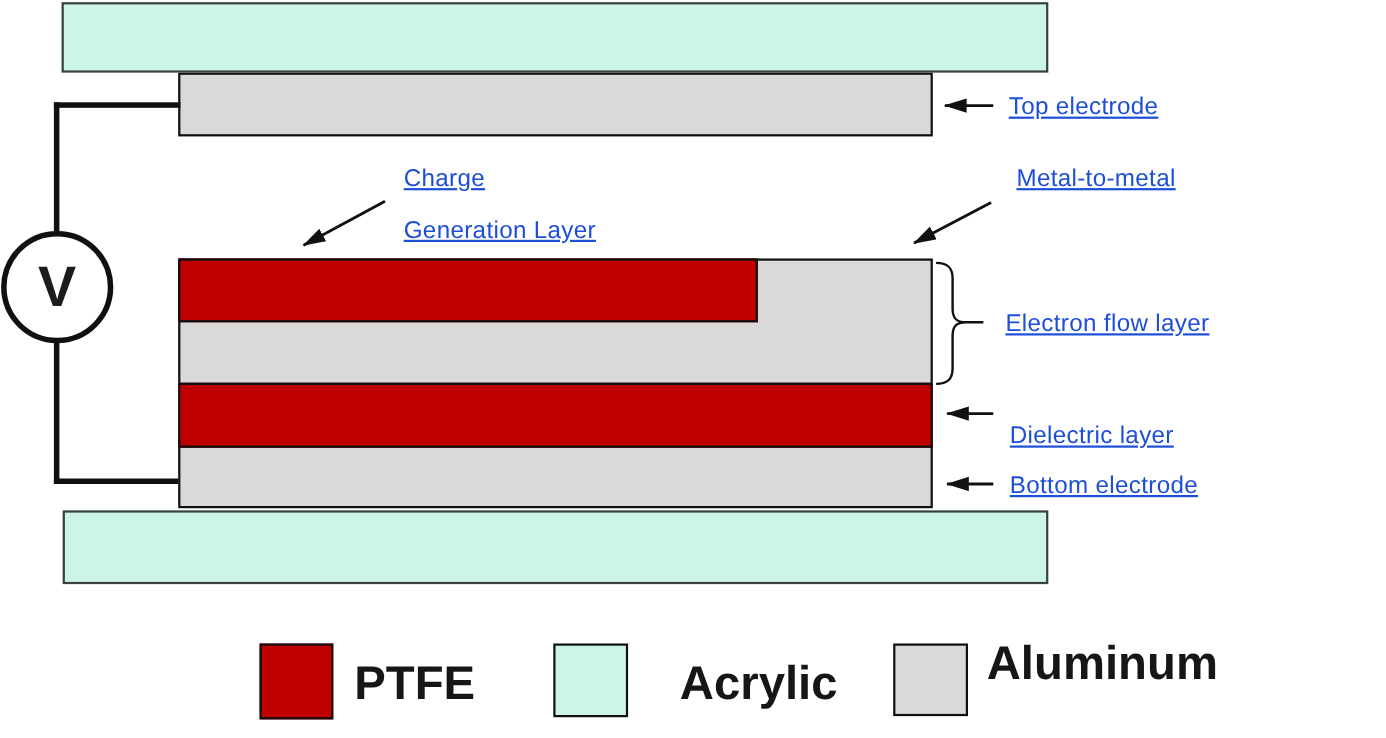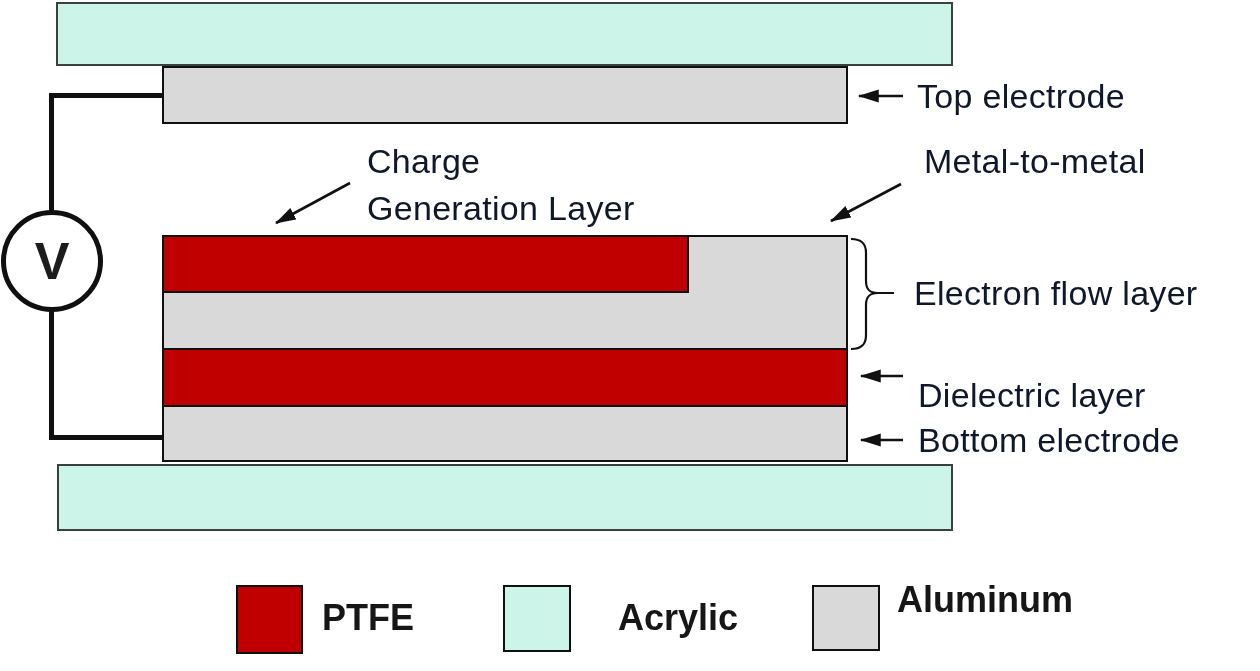--- a/index.html
+++ b/index.html
@@ -4,26 +4,26 @@
 <style>
   html,body{margin:0;padding:0;background:#ffffff;}
   #canvas{
     position:relative;width:1260px;height:671px;background:#ffffff;overflow:hidden;
     font-family:"Liberation Sans","DejaVu Sans",sans-serif;color:#1c1c1c;
   }
   .abs{position:absolute;box-sizing:border-box;}
   .plate{border:2px solid #37413e;}
   .metal,.poly{border:2px solid #101010;}
   .wire{background:#101010;}
-  .lbl{font-size:34px;line-height:47px;white-space:nowrap;color:#0f172a;letter-spacing:0.3px;}
+  .lbl{font-size:22px;line-height:47px;white-space:nowrap;color:#1d4ed8;letter-spacing:0.3px;text-decoration:underline;}
   .voltmeter{
     width:102px;height:102px;border:5px solid #101010;border-radius:50%;background:#ffffff;
     display:flex;align-items:center;justify-content:center;font-size:52px;font-weight:bold;z-index:6;
   }
-  .legend-label{font-size:36px;font-weight:bold;line-height:1;color:#161616;white-space:nowrap;}
+  .legend-label{font-size:43px;font-weight:bold;line-height:1;color:#161616;white-space:nowrap;}
   svg.overlay{position:absolute;left:0;top:0;z-index:5;pointer-events:none;}
 </style>
 </head>
 <body>
 
 <div id="canvas">
 
   <div class="abs plate" style="left: 56px; top: 2px; width: 897px; height: 64px; background-color: rgb(205, 244, 233);"></div>
 
   <div class="abs metal" style="left: 162px; top: 66px; width: 686px; height: 58px; background-color: rgb(217, 217, 217);"></div>

